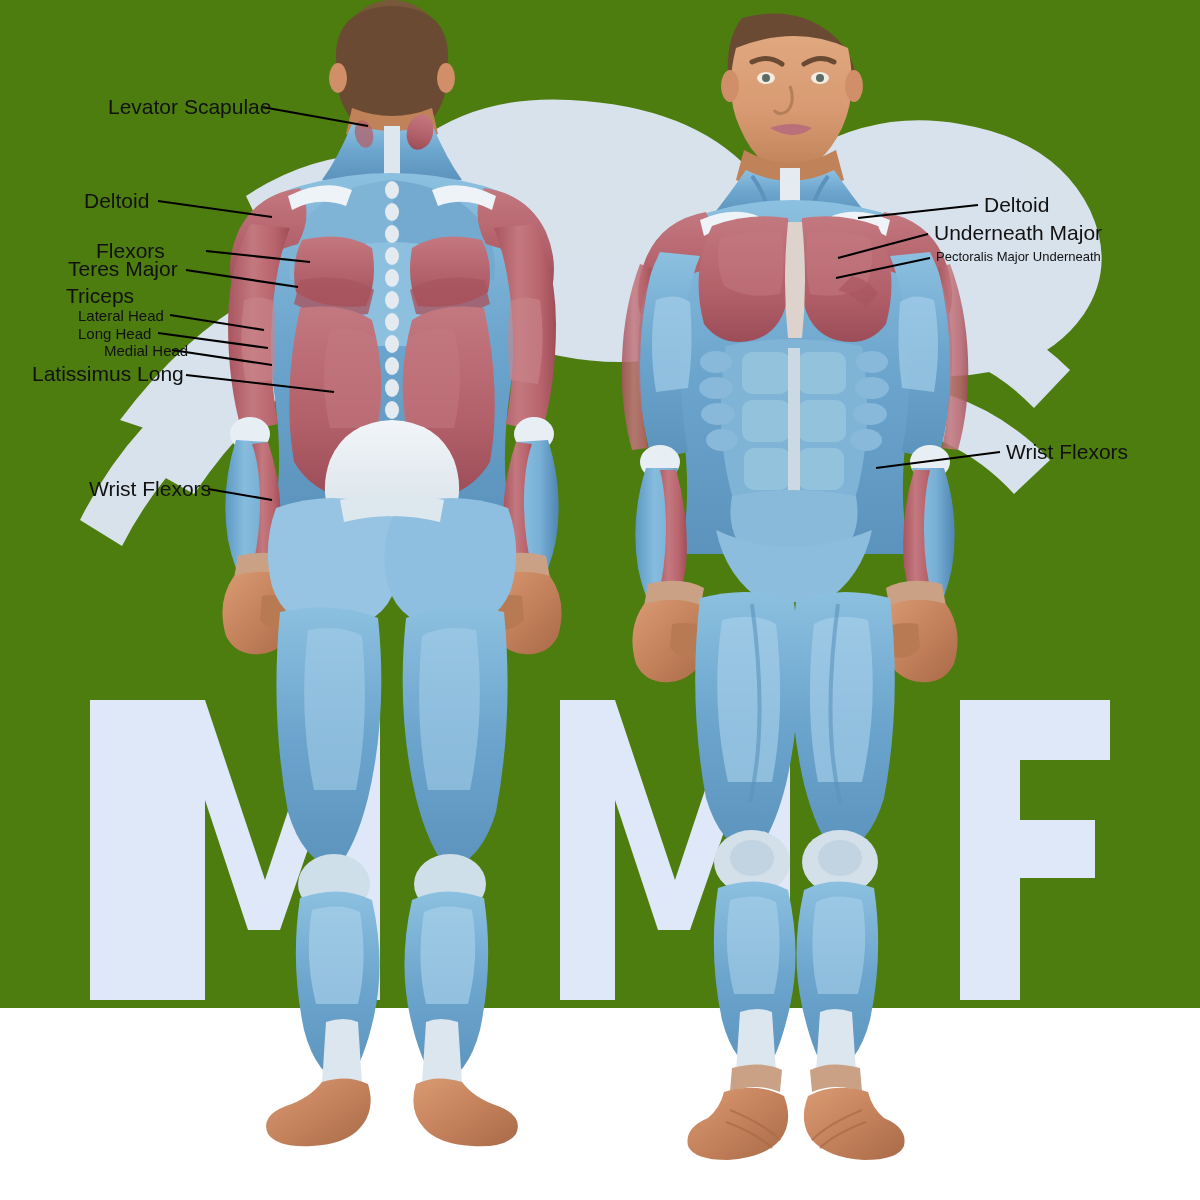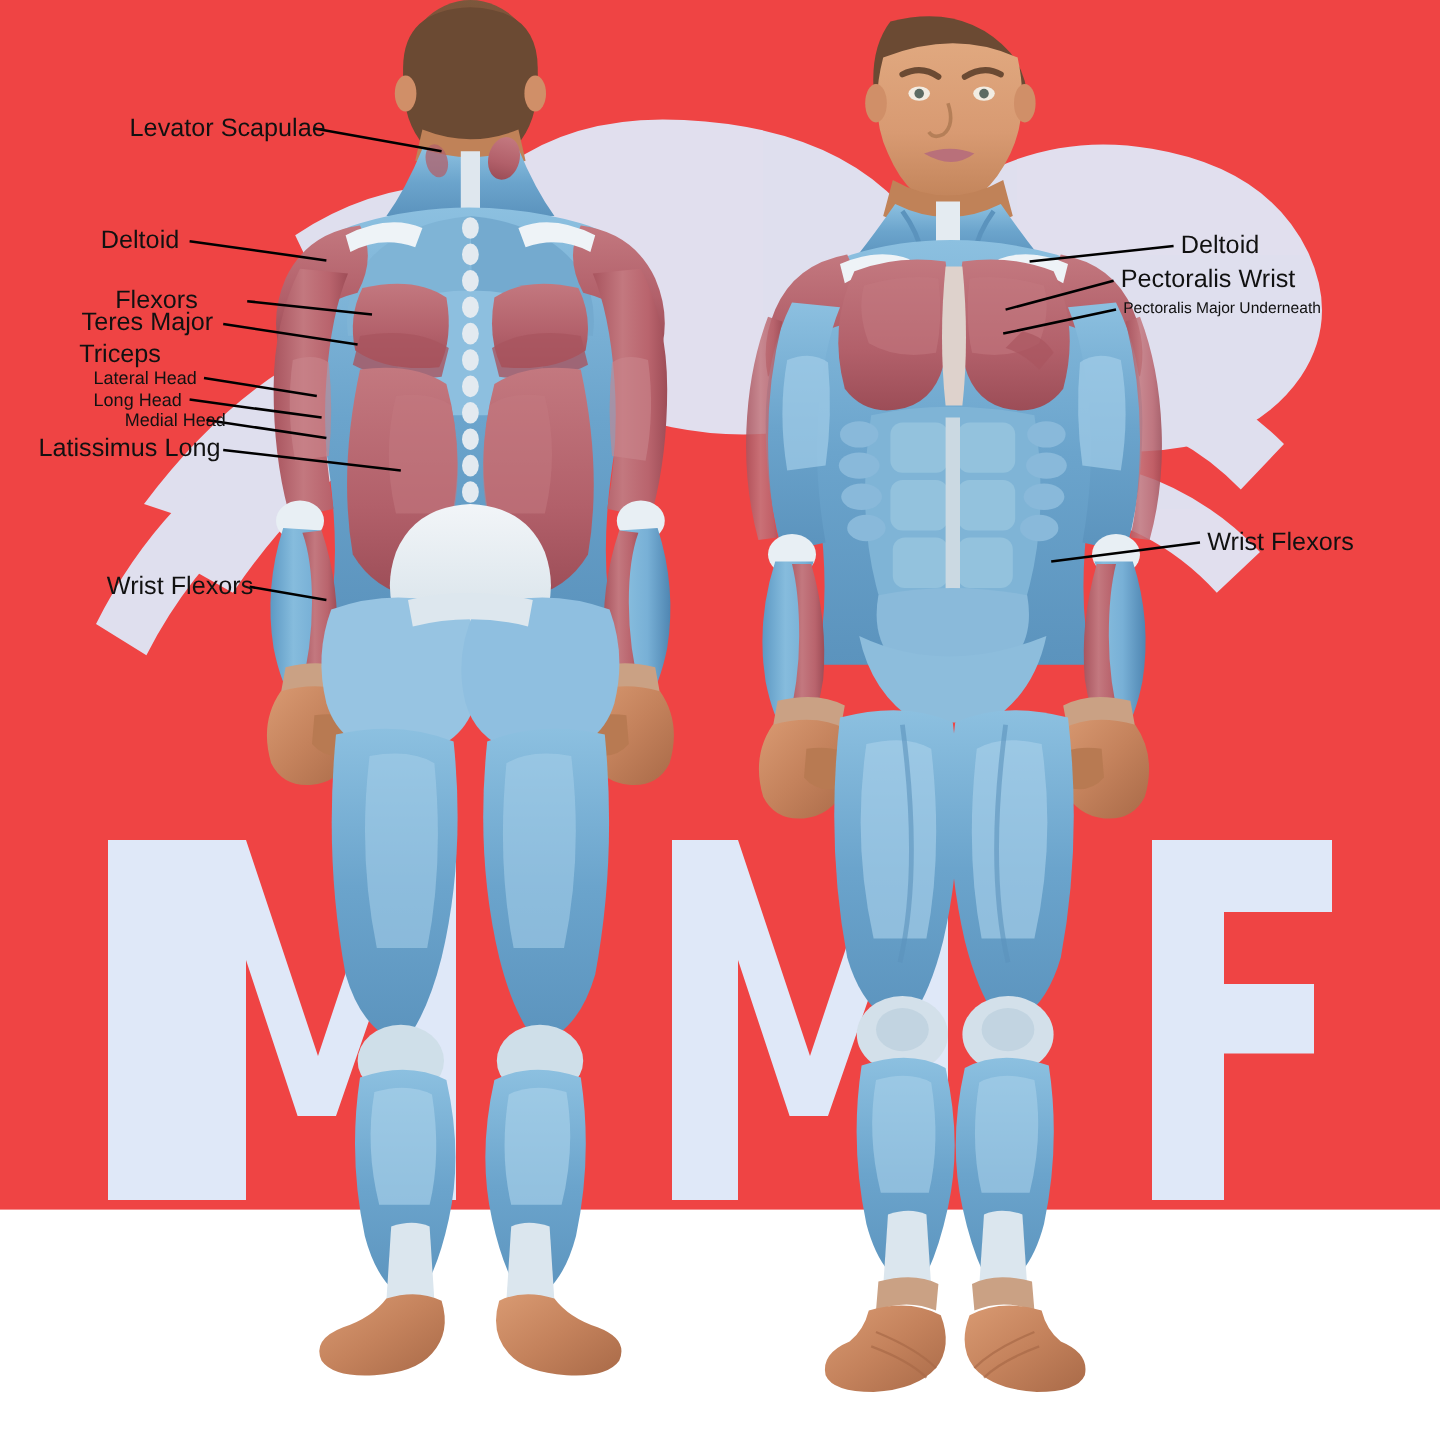--- a/index.html
+++ b/index.html
@@ -1,17 +1,17 @@
 <!DOCTYPE html>
 <html><head>
 <meta charset="utf-8">
 <style>
   html,body{margin:0;padding:0;background:#fff;}
   body{width:1200px;height:1200px;font-family:"Liberation Sans",sans-serif;overflow:hidden;}
-  #stage{position:relative;width:1200px;height:1008px;background:#ef4444;}
+  #stage{position:relative;width:1200px;height:1008px;background:#4d7c0f;}
   svg.layer{position:absolute;left:0;top:0;width:1200px;height:1200px;}
   .lbl{position:absolute;color:#111;white-space:nowrap;line-height:1;}
   .lbl-lg{font-size:21px;}
   .lbl-sm{font-size:15px;}
   .lbl-xs{font-size:13px;}
 </style>
 </head>
 <body>
 
 <div id="stage">
@@ -326,17 +326,17 @@
   <div class="lbl lbl-lg" style="left:96px;top:240px;">Flexors</div>
   <div class="lbl lbl-lg" style="left:68px;top:258px;">Teres Major</div>
   <div class="lbl lbl-lg" style="left:66px;top:285px;">Triceps</div>
   <div class="lbl lbl-sm" style="left:78px;top:308px;">Lateral Head</div>
   <div class="lbl lbl-sm" style="left:78px;top:326px;">Long Head</div>
   <div class="lbl lbl-sm" style="left:78px;top:343px;margin-left:26px;">Medial Head</div>
   <div class="lbl lbl-lg" style="left:32px;top:363px;">Latissimus Long</div>
   <div class="lbl lbl-lg" style="left:89px;top:478px;">Wrist Flexors</div>
 
   <div class="lbl lbl-lg" style="left:984px;top:194px;">Deltoid</div>
-  <div class="lbl lbl-lg" style="left:934px;top:222px;">Pectoralis Wrist</div>
+  <div class="lbl lbl-lg" style="left:934px;top:222px;">Underneath Major</div>
   <div class="lbl lbl-xs" style="left:936px;top:250px;">Pectoralis Major Underneath</div>
   <div class="lbl lbl-lg" style="left:1006px;top:441px;">Wrist Flexors</div>
 
 </div>
 
 </body></html>

